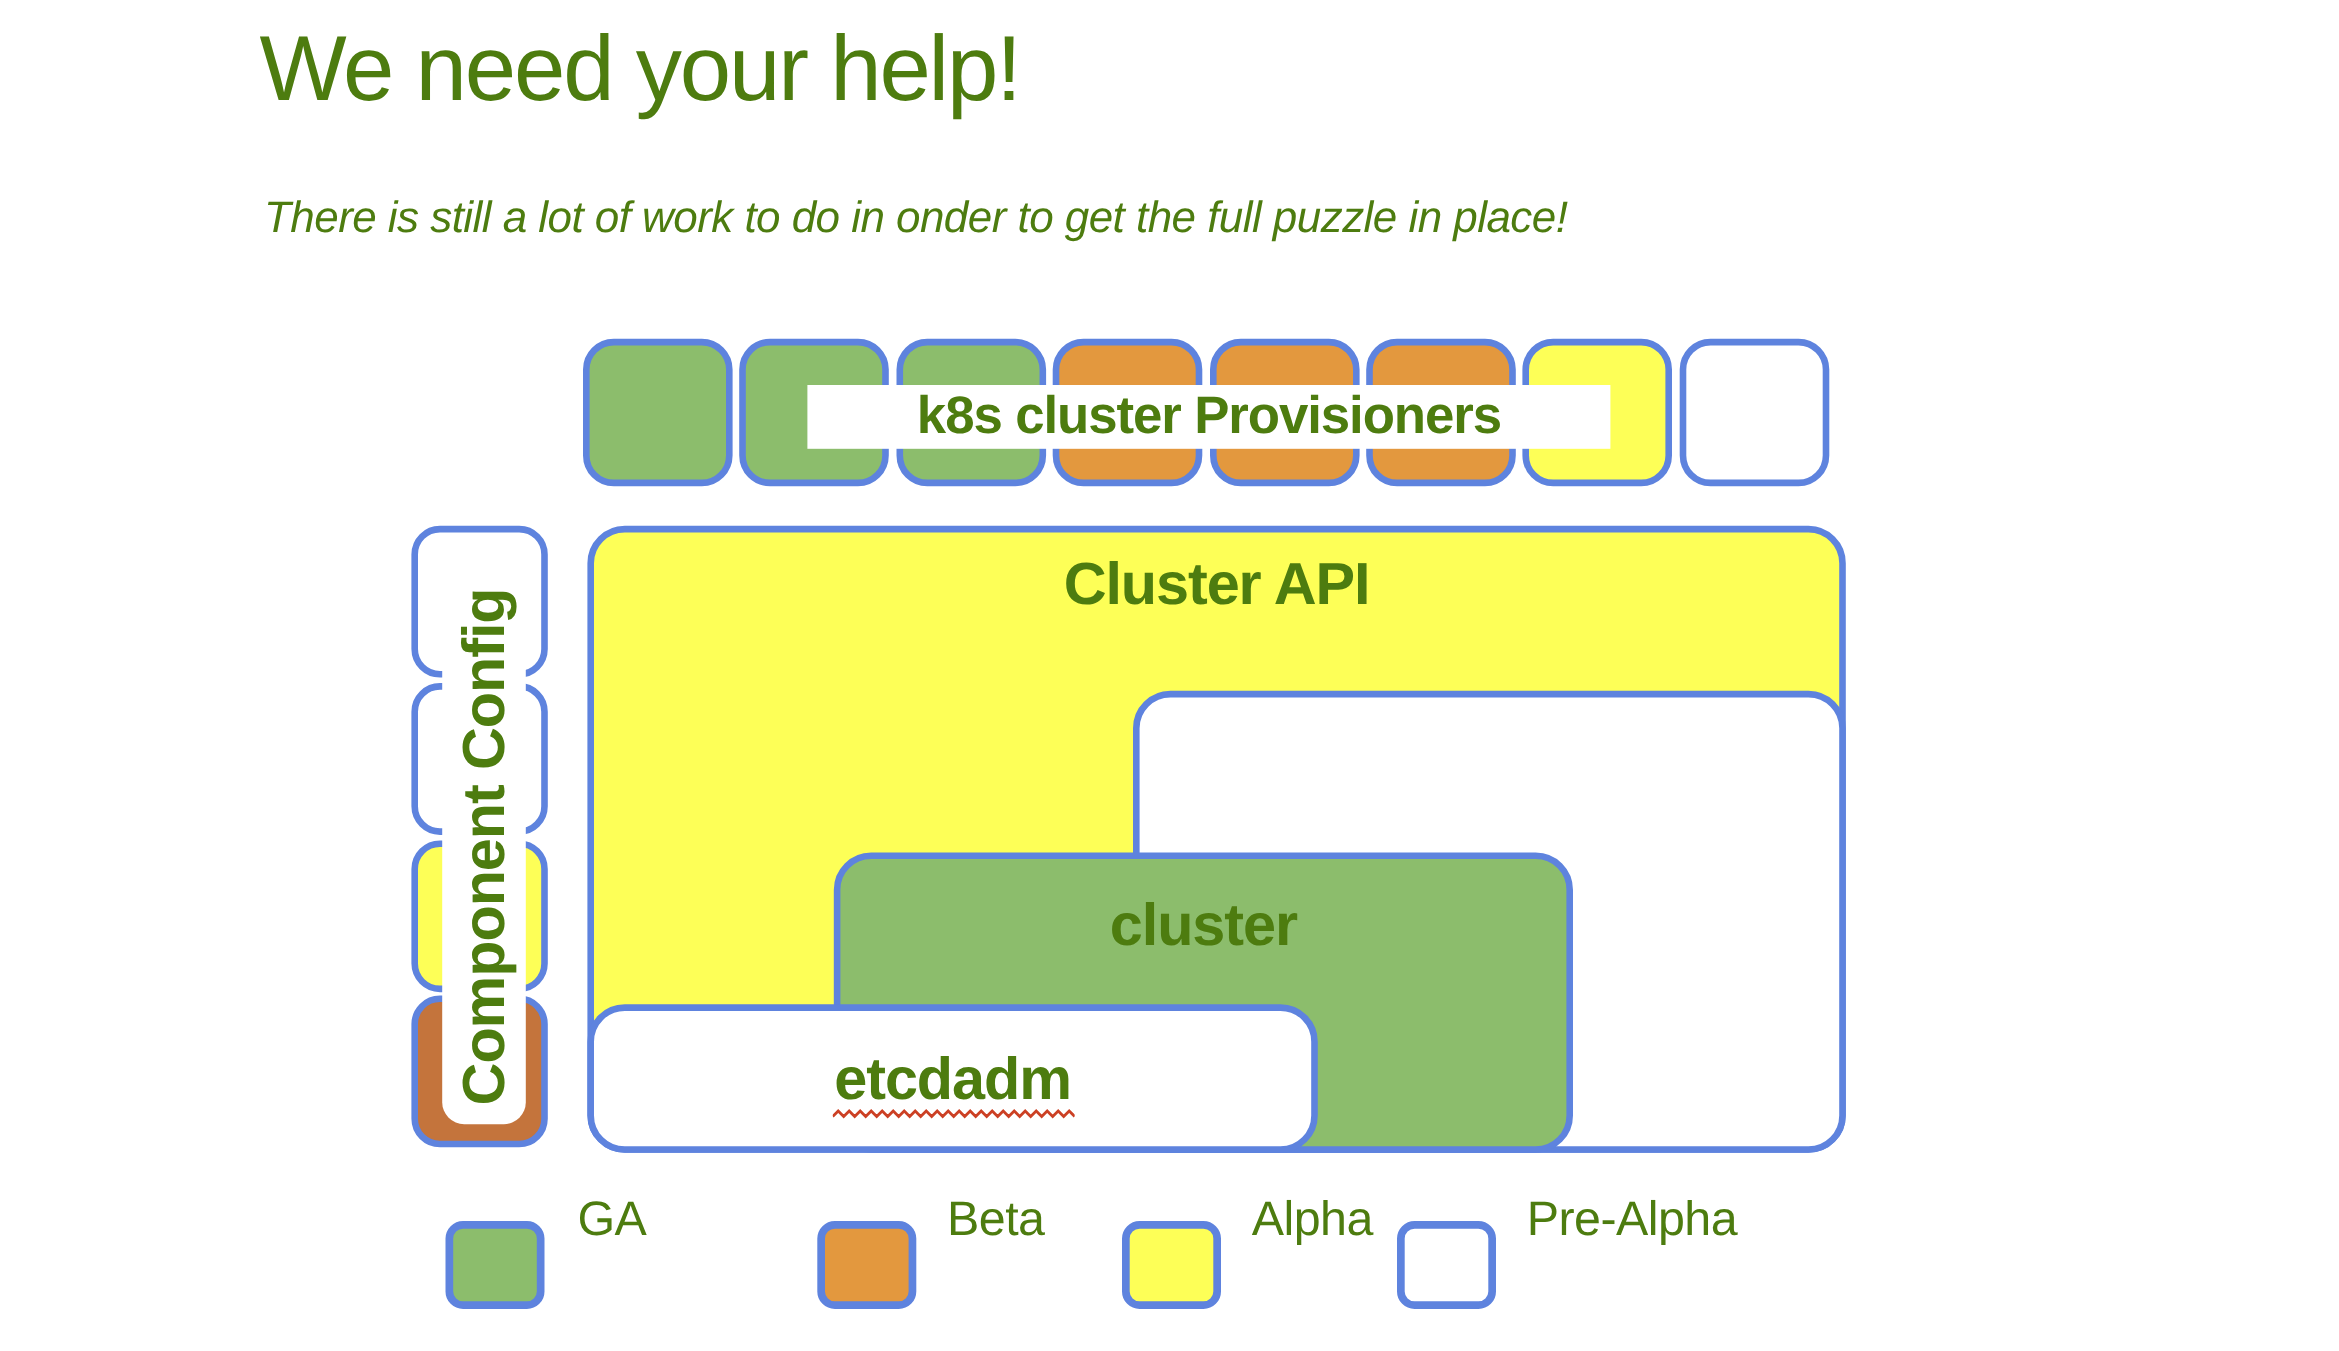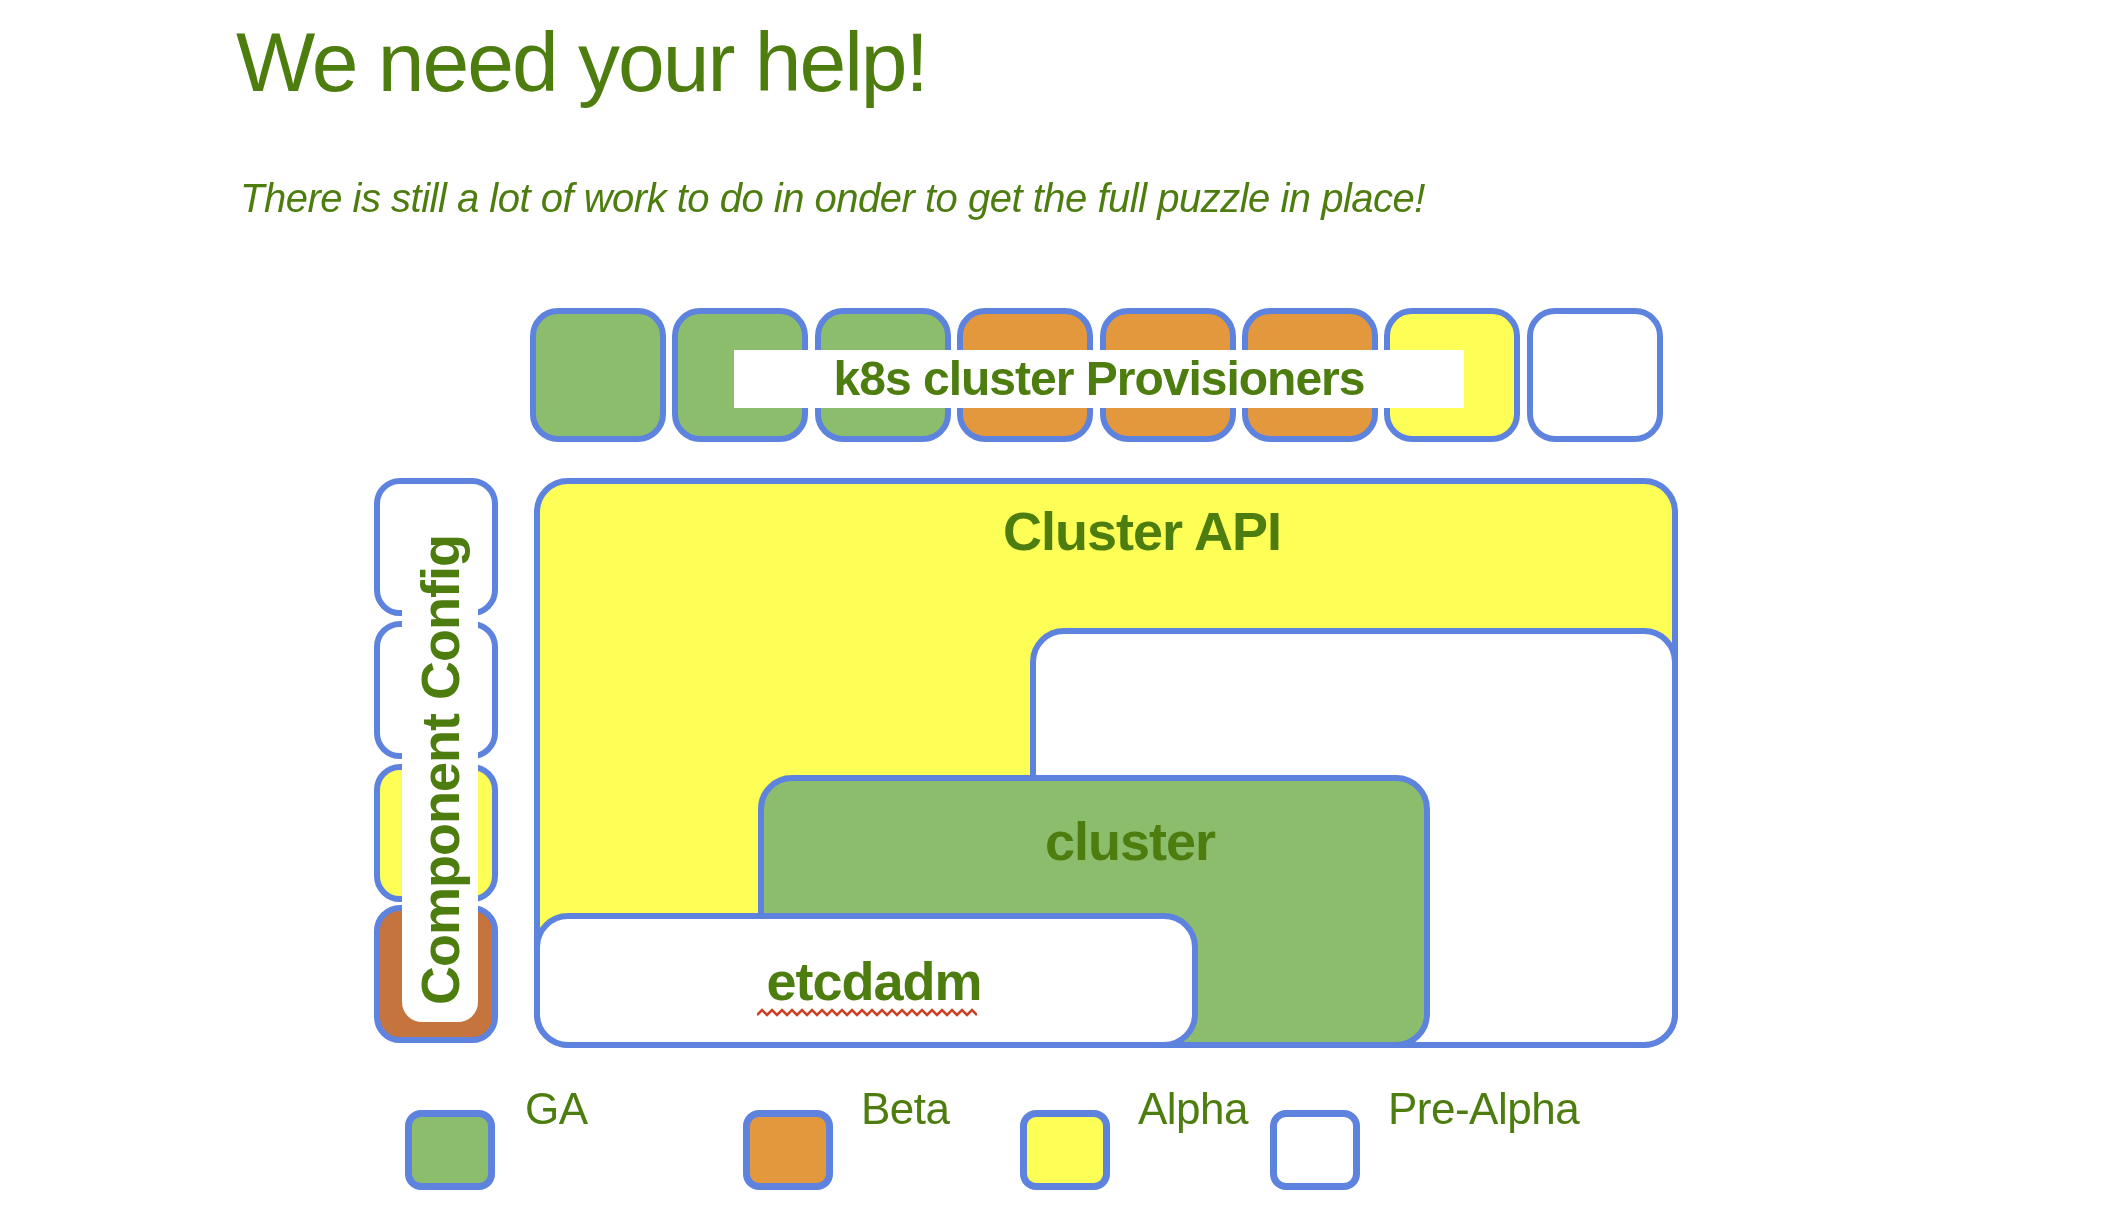--- a/index.html
+++ b/index.html
@@ -47,21 +47,21 @@
     writing-mode:vertical-rl;transform:rotate(180deg);
     font-size:54px;font-weight:700;letter-spacing:-1px;white-space:nowrap;
   }
   .bigbox{
     position:absolute;
     border:6px solid #5e83de;border-radius:34px;box-sizing:border-box;
   }
   .boxlabel{
     position:absolute;
     font-size:54px;font-weight:700;letter-spacing:-1px;
-    text-align:center;white-space:nowrap;padding-left:36px;
+    text-align:center;white-space:nowrap;
   }
   .squiggle{position:absolute;left:757px;top:1006px;}
   .legend-sq{
     position:absolute;top:1110px;width:90px;height:80px;
     border:7px solid #5e83de;border-radius:16px;box-sizing:border-box;
     background:#fff;
   }
   .legend-label{
     position:absolute;top:1084px;
     font-size:44px;font-weight:400;letter-spacing:-0.5px;
@@ -102,21 +102,21 @@
 
   <div class="bigbox" style="left: 758px; top: 775px; width: 672px; height: 273px; background: rgb(140, 189, 108); border-color: rgb(94, 131, 222);"></div>
 
   <div class="bigbox" style="left: 534px; top: 913px; width: 664px; height: 135px; background: rgb(255, 255, 255); border-color: rgb(94, 131, 222);"></div>
 
   <div class="boxlabel" style="left:534px;top:500px;width:1144px;">Cluster API</div>
 
 
   <div class="boxlabel" style="left:758px;top:810px;width:672px;">cluster</div>
 
-  <div class="boxlabel" style="left:506px;top:950px;width:664px;">etcdadm</div>
+  <div class="boxlabel" style="left:534px;top:950px;width:664px;">etcdadm</div>
 
   <svg class="squiggle" width="220" height="12" viewBox="0 0 220 12">
     <path fill="none" stroke-width="2.5" d="M0 9 l5 -5 l5 5 l5 -5 l5 5 l5 -5 l5 5 l5 -5 l5 5 l5 -5 l5 5 l5 -5 l5 5 l5 -5 l5 5 l5 -5 l5 5 l5 -5 l5 5 l5 -5 l5 5 l5 -5 l5 5 l5 -5 l5 5 l5 -5 l5 5 l5 -5 l5 5 l5 -5 l5 5 l5 -5 l5 5 l5 -5 l5 5 l5 -5 l5 5 l5 -5 l5 5 l5 -5 l5 5 l5 -5 l5 5 l5 -5 l5 5" style="stroke: rgb(204, 65, 37);"></path>
   </svg>
 
   <div class="legend-sq" style="left: 405px; background: rgb(140, 189, 108); border-color: rgb(94, 131, 222);"></div>
   <div class="legend-label" style="left:525px">GA</div>
 
   <div class="legend-sq" style="left: 743px; background: rgb(227, 152, 62); border-color: rgb(94, 131, 222);"></div>
   <div class="legend-label" style="left:861px">Beta</div>

